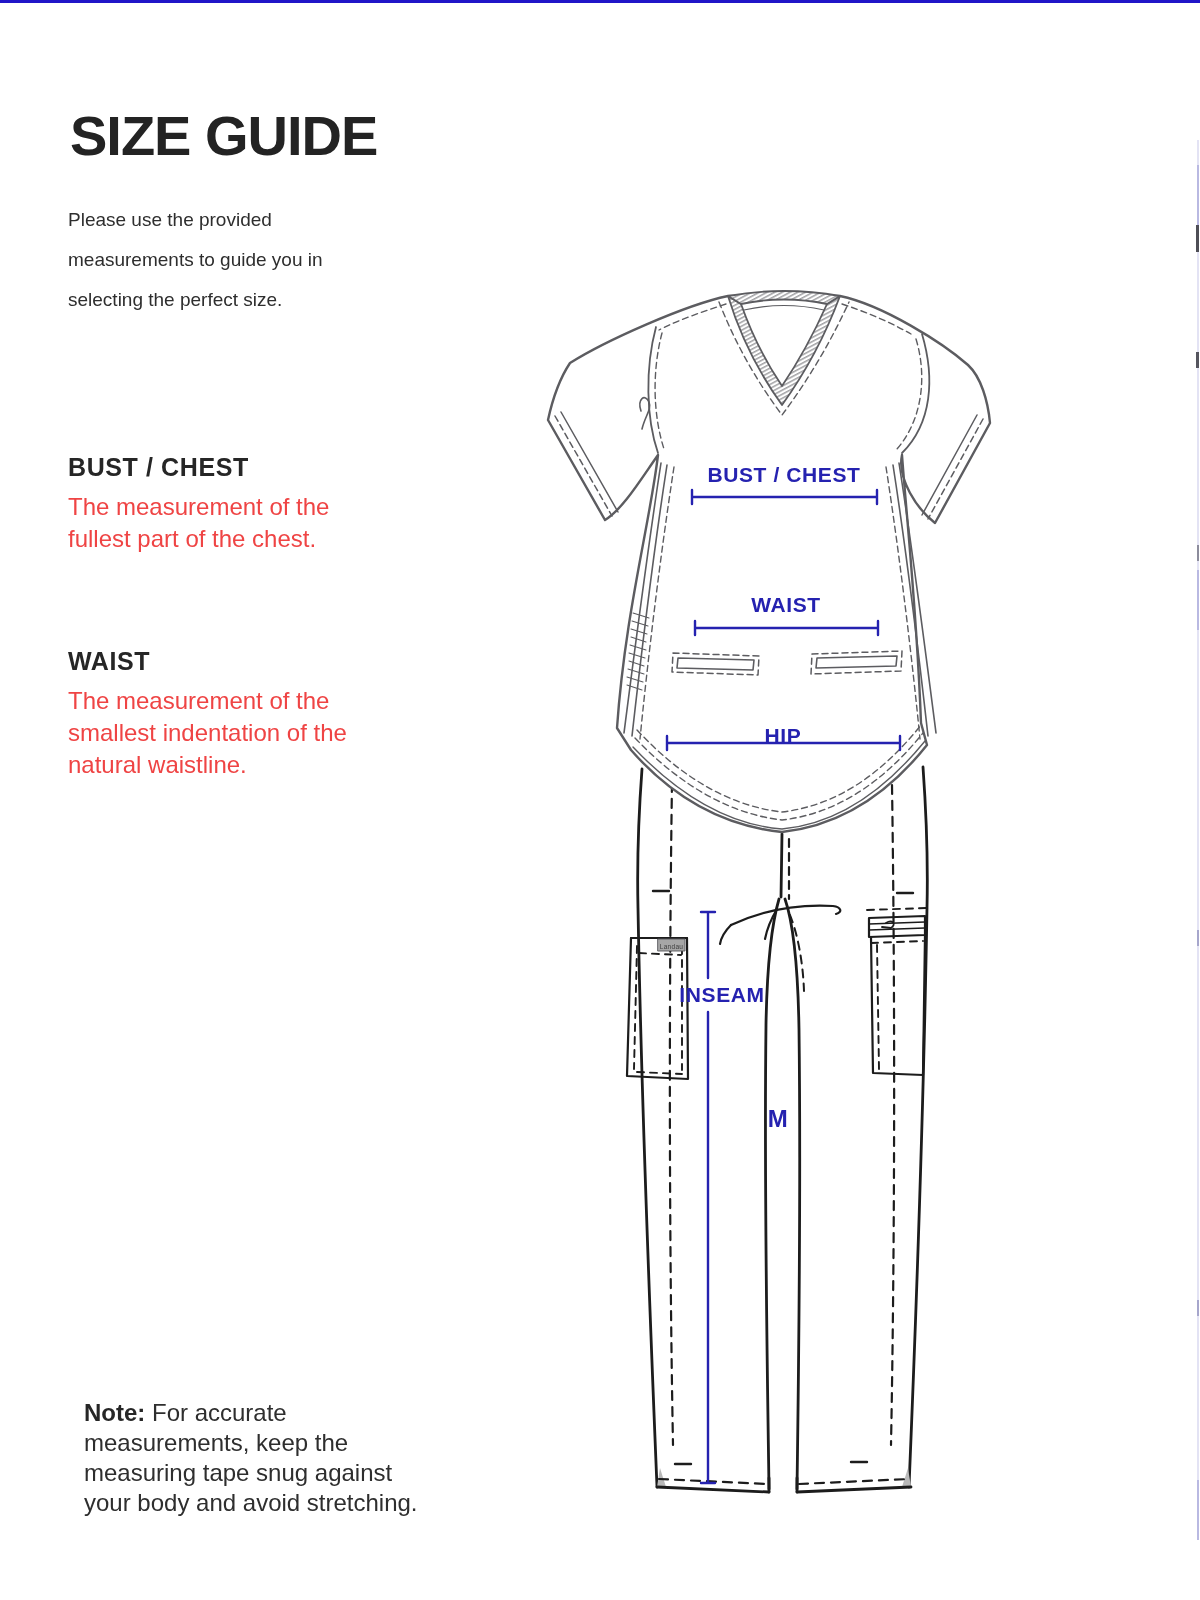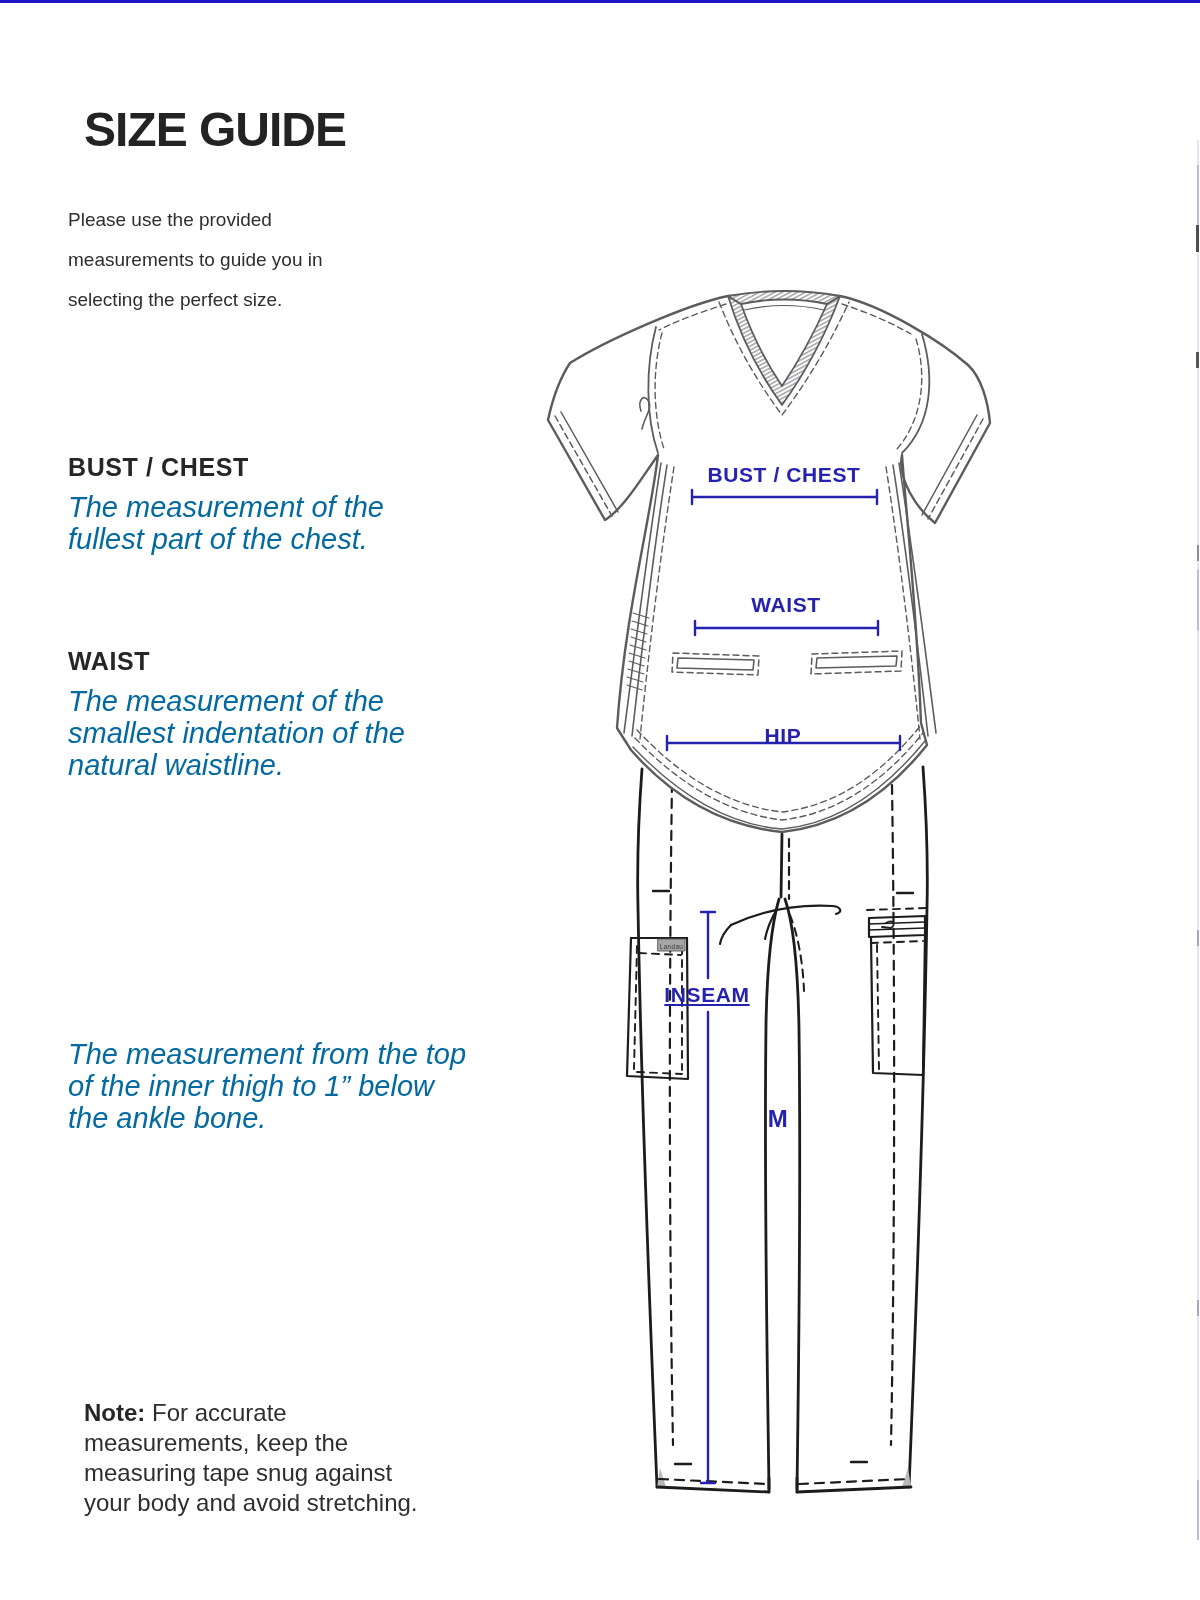--- a/index.html
+++ b/index.html
@@ -3,47 +3,47 @@
 <meta charset="utf-8">
 <style>
   html,body{margin:0;padding:0;}
   body{
     width:1200px;height:1600px;position:relative;background:#ffffff;
     font-family:"Liberation Sans",sans-serif;color:#2d2d2d;overflow:hidden;
   }
   .top-border{position:absolute;left:0;top:0;width:1200px;height:3px;background:#2016c8;}
   .abs{position:absolute;}
   .page-title{
-    left:84px;top:60px;font-size:48px;line-height:76px;font-weight:700;
+    left:70px;top:60px;font-size:56px;line-height:76px;font-weight:700;
     letter-spacing:-1px;color:#232323;white-space:pre-line;
   }
   .intro{
     left:68px;top:181px;width:520px;font-size:19px;line-height:40px;
     color:#2e2e2e;white-space:pre-line;
   }
   .section{left:68px;width:520px;}
   .sec-1{top:452px;} .sec-2{top:646px;} .sec-3{top:833px;} .sec-4{top:1038px;}
   .section h3{
     margin:0 0 9px 0;font-size:25px;line-height:30px;font-weight:700;
     letter-spacing:0.6px;color:#262626;
   }
-  .section p{margin:0;font-size:29px;line-height:32px;color:#0369a1;white-space:pre-line;font-style:italic;}
+  .section p{margin:0;font-size:24px;line-height:32px;color:#ef4444;white-space:pre-line;}
   .note{left:84px;top:1398px;width:520px;font-size:24px;line-height:30px;color:#2e2e2e;}
   .note .note-label{font-weight:700;color:#262626;}
   .note .note-body{white-space:pre-line;}
   .diagram{left:545px;top:283px;width:448px;height:1212px;}
   .diagram svg{position:absolute;left:0;top:0;}
   .measure-label{
     position:absolute;color:#2522b0;font-weight:700;text-align:center;
     font-size:21px;letter-spacing:0.6px;line-height:22px;
   }
   .lbl-bust{left:109px;top:181px;width:260px;}
   .lbl-waist{left:111px;top:311px;width:260px;}
   .lbl-hip{left:108px;top:434px;width:260px;margin-top:8px;}
-  .lbl-inseam{left:62px;top:701px;width:200px;text-decoration:underline;}
+  .lbl-inseam{left:77px;top:701px;width:200px;}
   .lbl-size{left:203px;top:825px;width:60px;font-size:24px;}
   svg text{font-family:"Liberation Sans",sans-serif;}
   .edge-mark{position:absolute;}
 </style>
 </head>
 <body>
 
 <div class="top-border"></div>
 
 <h1 class="abs page-title">SIZE GUIDE</h1>
@@ -58,23 +58,20 @@
 </div>
 <div class="abs section sec-2">
   <h3>WAIST</h3>
   <p>The measurement of the
 smallest indentation of the
 natural waistline.</p>
 </div>
 <div class="abs section sec-3">
 </div>
 <div class="abs section sec-4">
-  <p>The measurement from the top
-of the inner thigh to 1” below
-the ankle bone.</p>
 </div>
 
 <div class="abs note"><span class="note-label">Note:</span> <span class="note-body">For accurate
 measurements, keep the
 measuring tape snug against
 your body and avoid stretching.</span></div>
 
 <div class="abs diagram">
   <svg width="448" height="1212" viewBox="0 0 448 1212">
     <defs>

